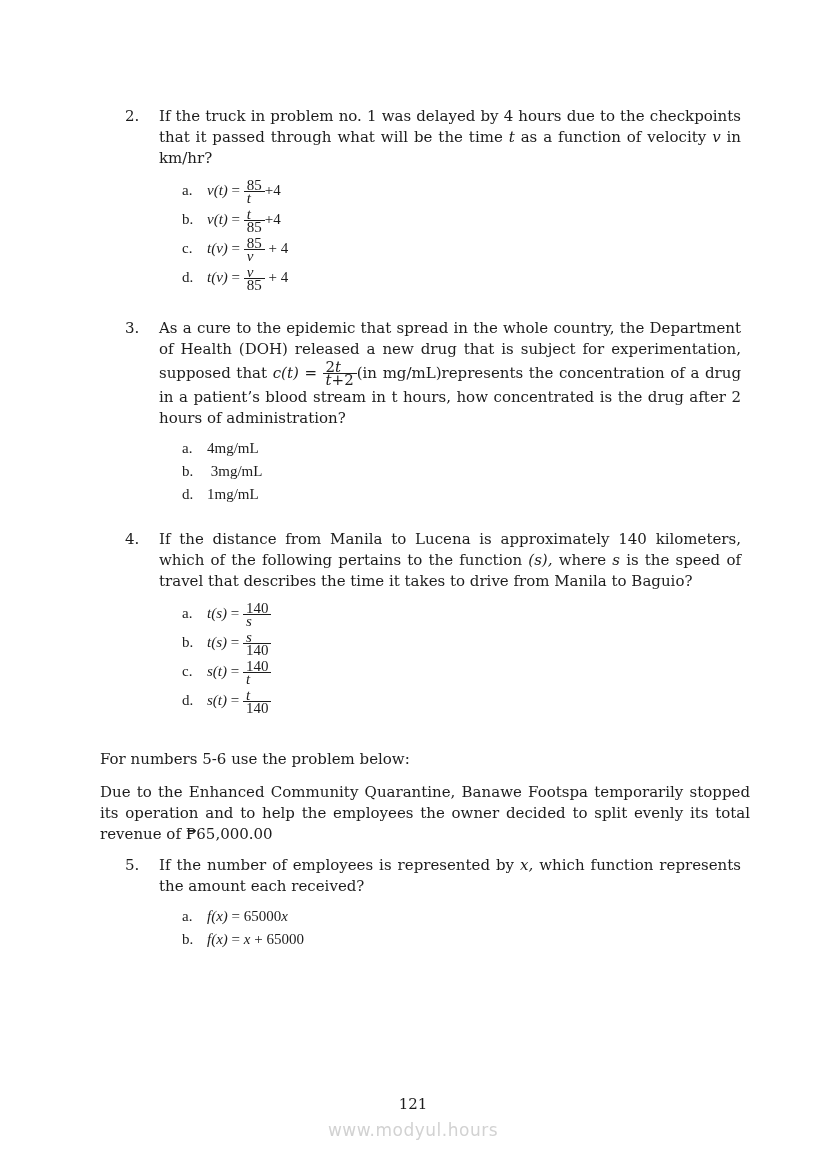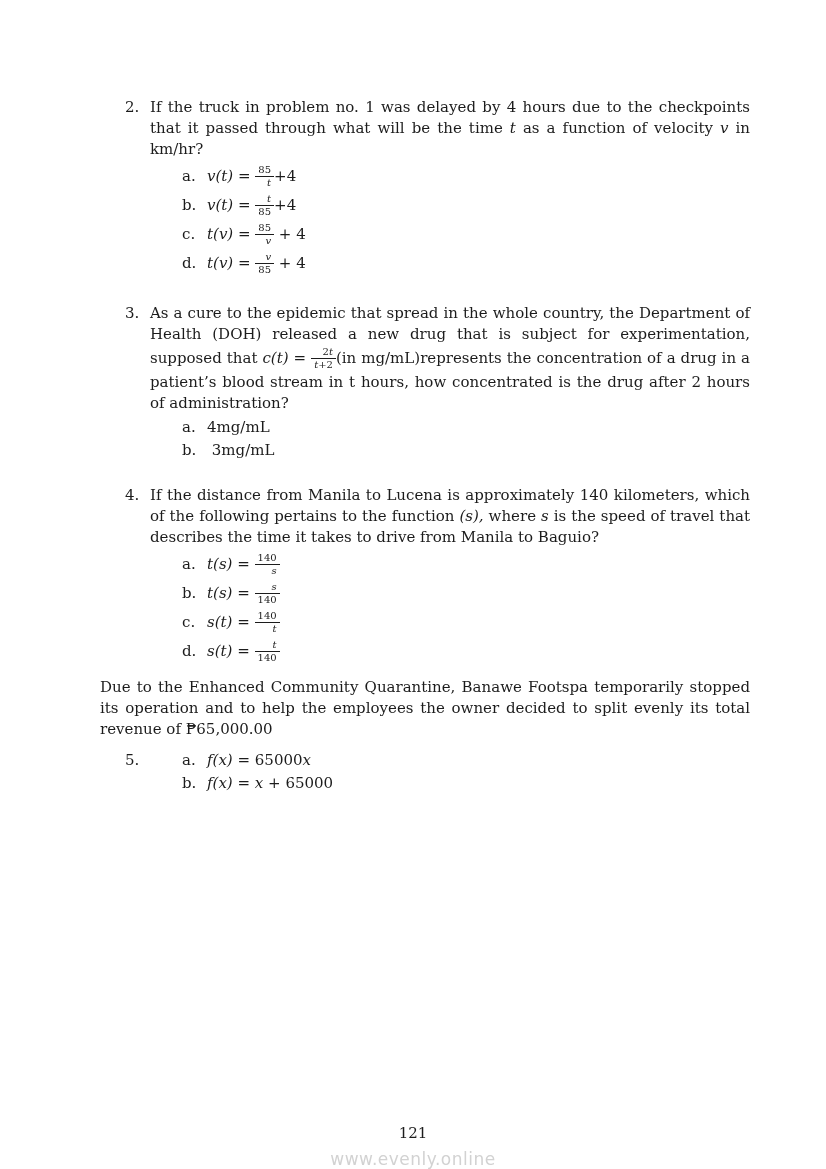--- a/index.html
+++ b/index.html
@@ -10,41 +10,41 @@
     background:#ffffff;
     font-family:"DejaVu Serif","Liberation Serif",serif;
     color:#1c1c1c;
     font-size:15px;
     line-height:21px;
     overflow:hidden;
   }
   .content{padding:97px 76px 0 100px;}
   .question{position:relative;margin-left:50px;width:600px;}
   .q-num{position:absolute;left:-25px;top:0;}
-  .q-text{margin:0;text-align:justify;}
-  .options{margin-top:3px;}
+  .q-text{margin:9px;text-align:justify;}
+  .options{margin-top:3px;font-family:Liberation Serif, serif;}
   .option{margin:0 0 2px 32px;white-space:nowrap;}
   .opt-letter{display:inline-block;width:25px;}
   .frac{
     display:inline-block;
     vertical-align:middle;
-    text-align:right;
-    font-size:10px;
+    text-align:left;
+    font-size:15px;
     line-height:12px;
     padding:1px 0;
   }
   .fnum{display:block;padding:0 3px;}
   .fden{display:block;border-top:1px solid #1c1c1c;padding:0 3px;}
   .iv{font-style:italic;}
   #q3{margin-top:26px;}
   #q4{margin-top:24px;}
   .instruction{margin:34px 0 0 0;}
   .para{margin:12px 16px 0 0;text-align:justify;width:650px;}
   #q5{margin-top:10px;}
-  .footer{position:absolute;top:1094px;left:0;width:826px;text-align:center;margin-top:29px;}
+  .footer{position:absolute;top:1094px;left:0;width:826px;text-align:center;}
   .page-number{font-size:15px;color:#1c1c1c;}
   .watermark{
     margin-top:5px;
     font-family:"DejaVu Sans","Liberation Sans",sans-serif;
     font-size:17px;
     color:#d2d2d2;
     letter-spacing:0.5px;
   }
 </style>
 </head>
@@ -63,44 +63,47 @@
         <div class="option"><span class="opt-letter">d.</span><span class="iv">t(v)</span><span> = </span><span class="frac"><span class="fnum iv">v</span><span class="fden">85</span></span><span> + 4</span></div>
       </div>
     </section>
 
     <section class="question" id="q3">
       <span class="q-num">3.</span>
       <p class="q-text"><span>As a cure to the epidemic that spread in the whole country, the Department of Health (DOH) released a new drug that is subject for experimentation, supposed that </span><span class="iv">c(t)</span><span> = </span><span class="frac"><span class="fnum"><span>2</span><span class="iv">t</span></span><span class="fden"><span class="iv">t</span><span>+2</span></span></span><span>(in mg/mL)represents the concentration of a drug in a patient’s blood stream in t hours, how concentrated is the drug after 2 hours of administration?</span></p>
       <div class="options">
         <div class="option"><span class="opt-letter">a.</span><span>4mg/mL</span></div>
         <div class="option"><span class="opt-letter">b.</span><span> 3mg/mL</span></div>
+        <div class="option"><span class="opt-letter">d.</span><span>1mg/mL</span></div>
       </div>
     </section>
 
     <section class="question" id="q4">
       <span class="q-num">4.</span>
       <p class="q-text"><span>If the distance from Manila to Lucena is approximately 140 kilometers, which of the following pertains to the function </span><span class="iv">(s),</span><span> where </span><span class="iv">s</span><span> is the speed of travel that describes the time it takes to drive from Manila to Baguio?</span></p>
       <div class="options">
         <div class="option"><span class="opt-letter">a.</span><span class="iv">t(s)</span><span> = </span><span class="frac"><span class="fnum">140</span><span class="fden iv">s</span></span></div>
         <div class="option"><span class="opt-letter">b.</span><span class="iv">t(s)</span><span> = </span><span class="frac"><span class="fnum iv">s</span><span class="fden">140</span></span></div>
         <div class="option"><span class="opt-letter">c.</span><span class="iv">s(t)</span><span> = </span><span class="frac"><span class="fnum">140</span><span class="fden iv">t</span></span></div>
         <div class="option"><span class="opt-letter">d.</span><span class="iv">s(t)</span><span> = </span><span class="frac"><span class="fnum iv">t</span><span class="fden">140</span></span></div>
       </div>
     </section>
 
+    <p class="instruction">For numbers 5-6 use the problem below:</p>
 
     <p class="para">Due to the Enhanced Community Quarantine, Banawe Footspa temporarily stopped its operation and to help the employees the owner decided to split evenly its total revenue of ₱65,000.00</p>
 
     <section class="question" id="q5">
       <span class="q-num">5.</span>
+      <p class="q-text"><span>If the number of employees is represented by </span><span class="iv">x,</span><span> which function represents the amount each received?</span></p>
       <div class="options">
         <div class="option"><span class="opt-letter">a.</span><span class="iv">f(x)</span><span> = </span><span>65000</span><span class="iv">x</span></div>
         <div class="option"><span class="opt-letter">b.</span><span class="iv">f(x)</span><span> = </span><span class="iv">x</span><span> + 65000</span></div>
       </div>
     </section>
 
   </div>
 
   <div class="footer">
     <div class="page-number">121</div>
-    <div class="watermark">www.evenly.online</div>
+    <div class="watermark">www.modyul.hours</div>
   </div>
 </div>
 
 </body></html>

